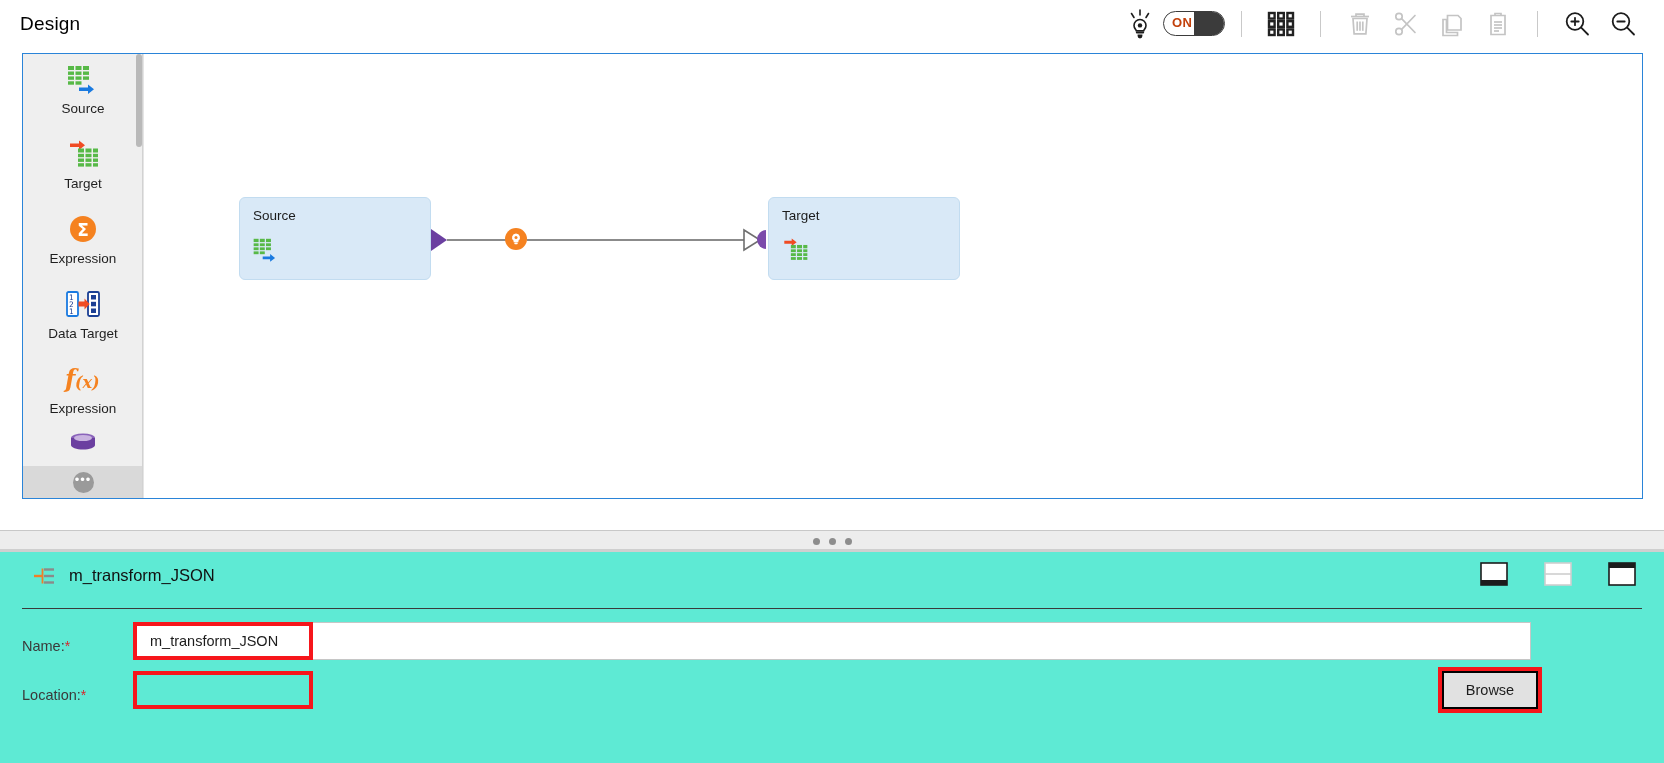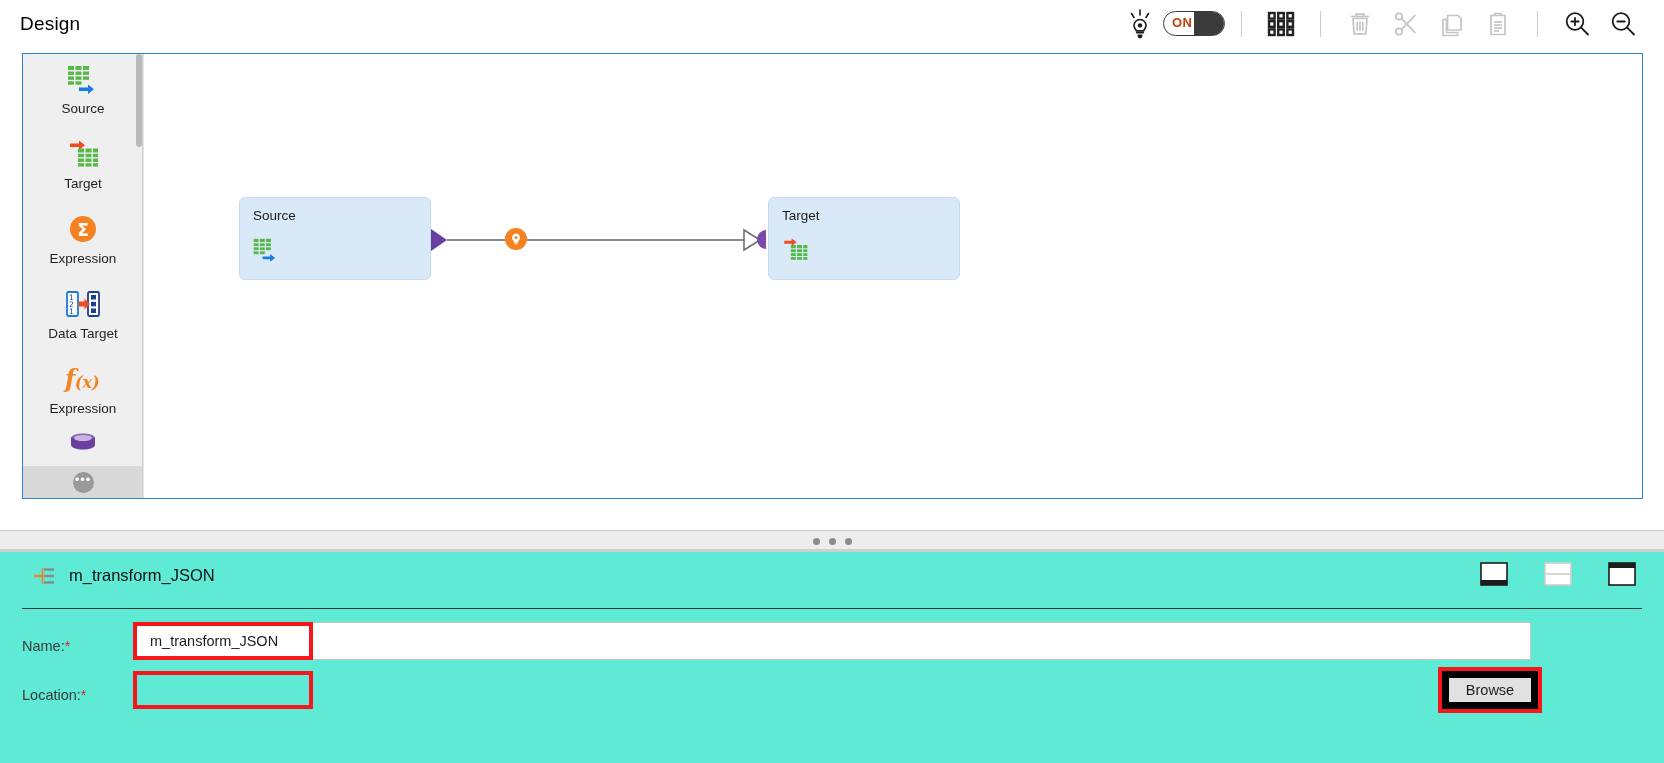--- a/index.html
+++ b/index.html
@@ -209,21 +209,21 @@
   .field-box.readonly { background: #ebebeb; width: 1288px; }
   .red-outline {
     position: absolute;
     border: 4px solid #f6161b;
     pointer-events: none;
   }
   #browse-btn {
     position: absolute; left: 1442px;
     width: 96px; height: 38px;
     background: #e1e1e1;
-    border: 7px solid #000000;
+    border: 2px solid #000000;
     display:flex; align-items:center; justify-content:center;
     font-size: 14.5px; color: #1c1c1c;
     cursor: pointer;
   }
 </style>
 </head>
 <body>
 
 <div id="top-header">
   <div id="header-title">Design</div>

